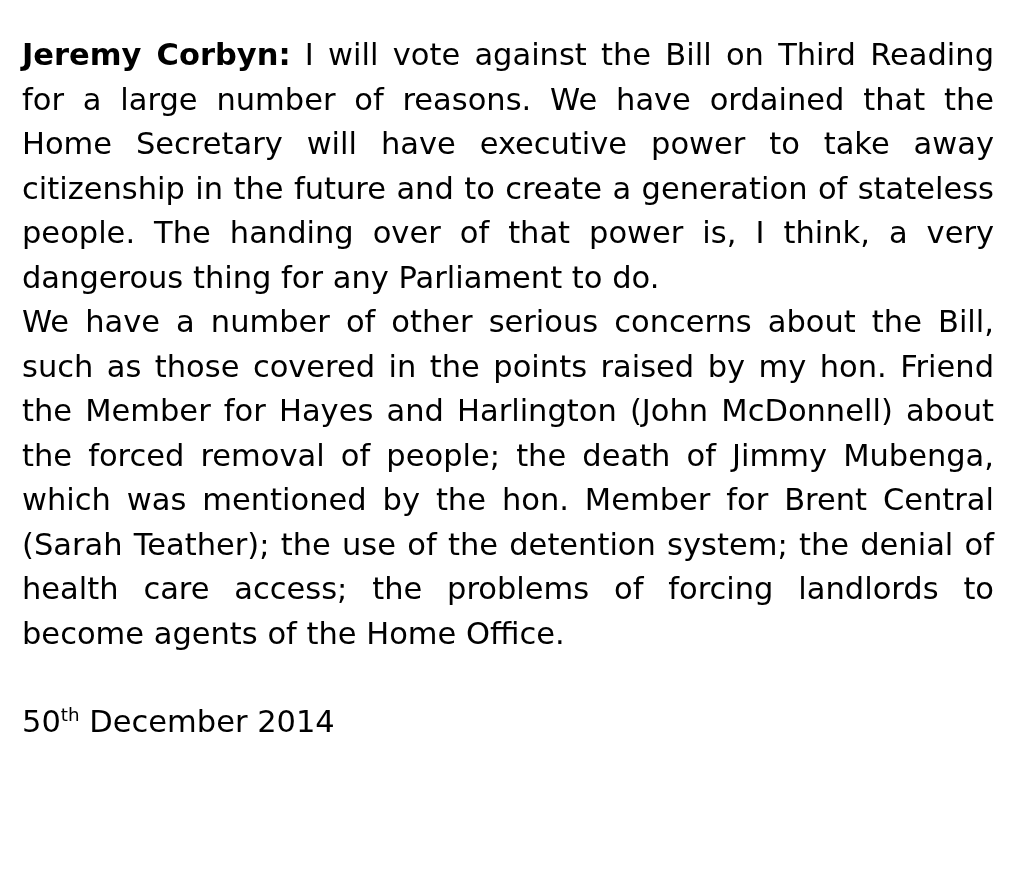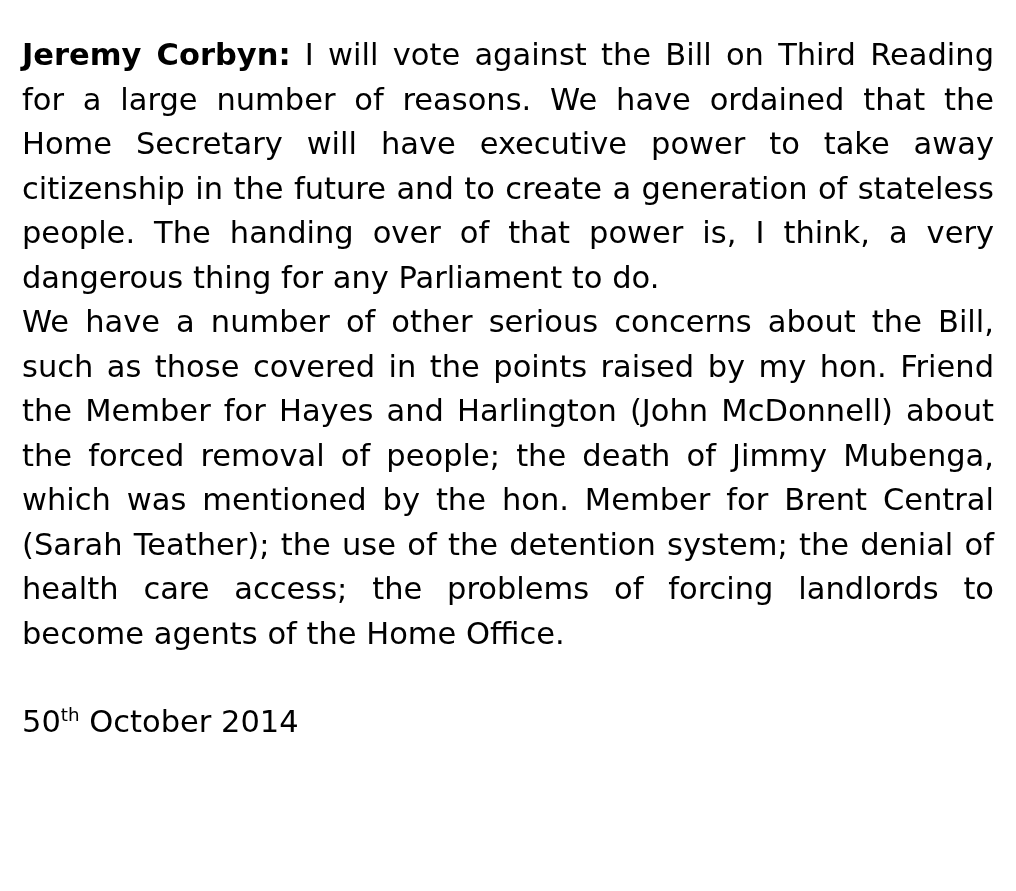--- a/index.html
+++ b/index.html
@@ -50,15 +50,15 @@
 </head>
 <body>
 
 <div class="page">
 
   <div class="quote">
     <p><span class="speaker">Jeremy Corbyn:</span><span> I will vote against the Bill on Third Reading for a large number of reasons. We have ordained that the Home Secretary will have executive power to take away citizenship in the future and to create a generation of stateless people. The handing over of that power is, I think, a very dangerous thing for any Parliament to do.</span></p>
     <p>We have a number of other serious concerns about the Bill, such as those covered in the points raised by my hon. Friend the Member for Hayes and Harlington (John McDonnell) about the forced removal of people; the death of Jimmy Mubenga, which was mentioned by the hon. Member for Brent Central (Sarah Teather); the use of the detention system; the denial of health care access; the problems of forcing landlords to become agents of the Home Office.</p>
   </div>
 
-  <div class="date-line"><span>50</span><sup>th</sup><span> October 2014</span></div>
+  <div class="date-line"><span>50</span><sup>th</sup><span> December 2014</span></div>
 
 </div>
 
 </body></html>

